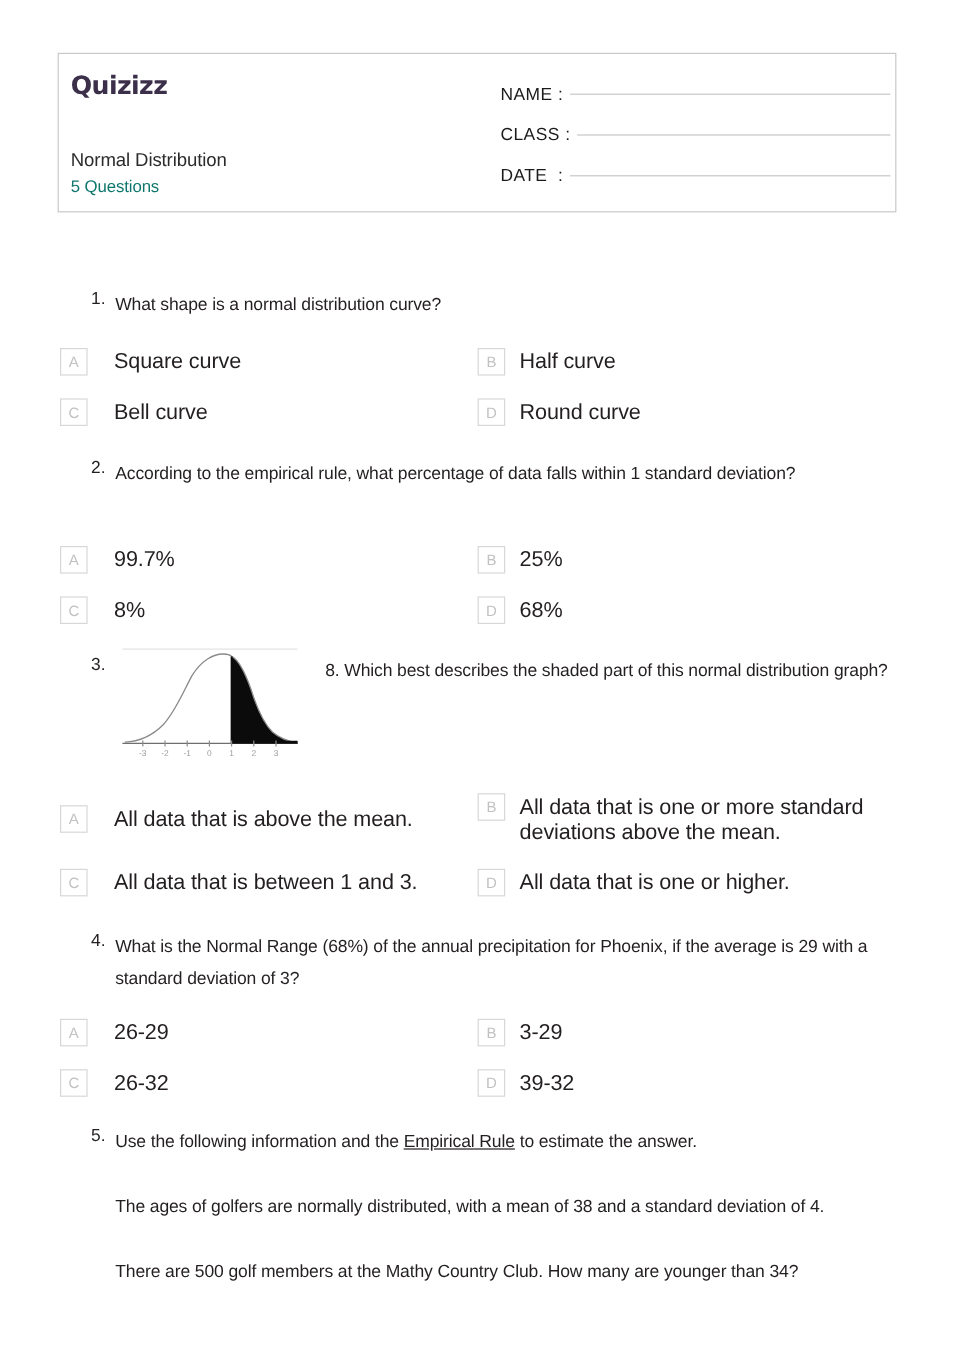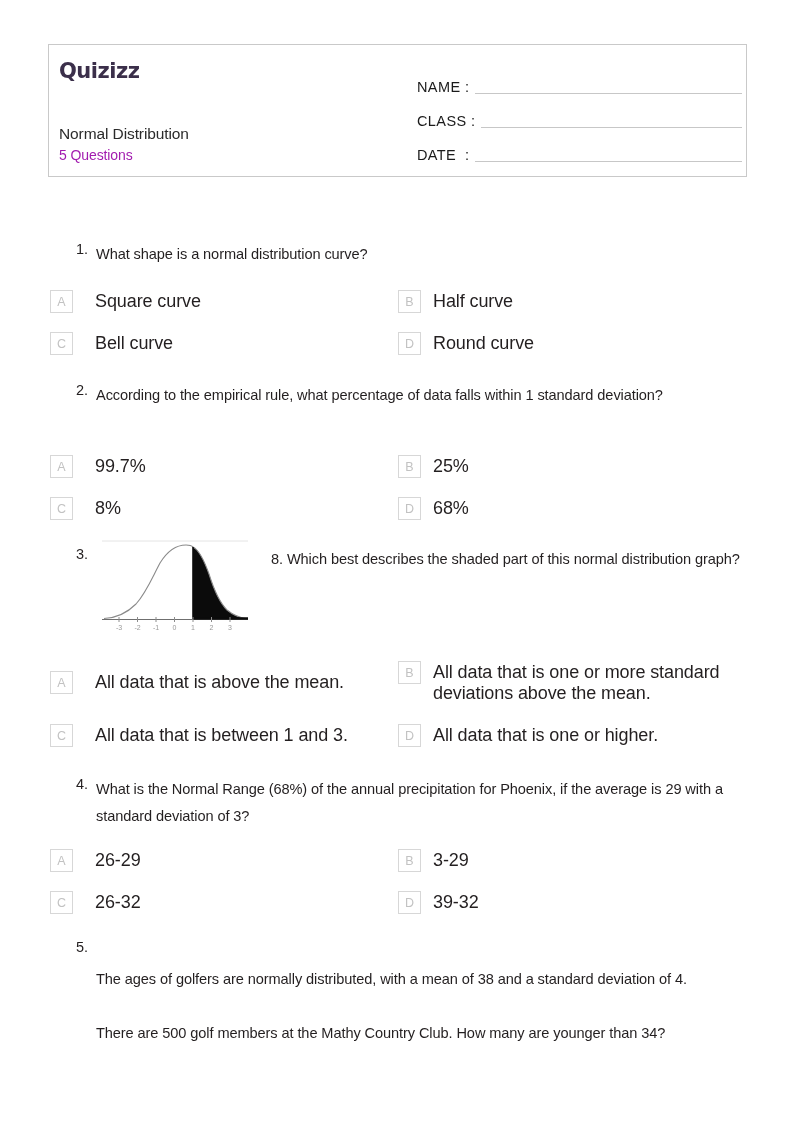--- a/index.html
+++ b/index.html
@@ -57,33 +57,33 @@
     top: 80px;
     font-size: 15.5px;
     color: #2b2b2b;
     letter-spacing: -0.1px;
   }
   .quiz-sub {
     position: absolute;
     left: 0px;
     top: 102px;
     font-size: 14px;
-    color: #a21caf;
+    color: #0f766e;
     letter-spacing: -0.1px;
   }
 
   .header-right {
     position: absolute;
     left: 368px;
     top: 18px;
     width: 325px;
   }
   .field-row {
     display: flex;
-    align-items: flex-end;
+    align-items: center;
     height: 34px;
   }
   .field-label {
     font-size: 14.5px;
     color: #1b1b1b;
     letter-spacing: 0.4px;
     white-space: pre;
     padding-bottom: 2px;
   }
   .field-line {
@@ -313,20 +313,21 @@
     </div>
     <div class="opt colB" style="top:114px;">
       <span class="opt-letter">D</span>
       <span class="opt-text">39-32</span>
     </div>
   </div>
 
   <div class="q-block" style="top:939px;">
     <div class="q-num" style="top:0px;">5.</div>
     <div class="q-text" style="top:0px; width:655px;">
+      <p class="q-para"><span>Use the following information and the </span><span class="u">Empirical Rule</span><span> to estimate the answer.</span></p>
       <div class="q-gap"></div>
       <p class="q-para">The ages of golfers are normally distributed, with a mean of 38 and a standard deviation of 4.</p>
       <div class="q-gap"></div>
       <p class="q-para">There are 500 golf members at the Mathy Country Club. How many are younger than 34?</p>
     </div>
   </div>
 
 </div>
 
 </body></html>

